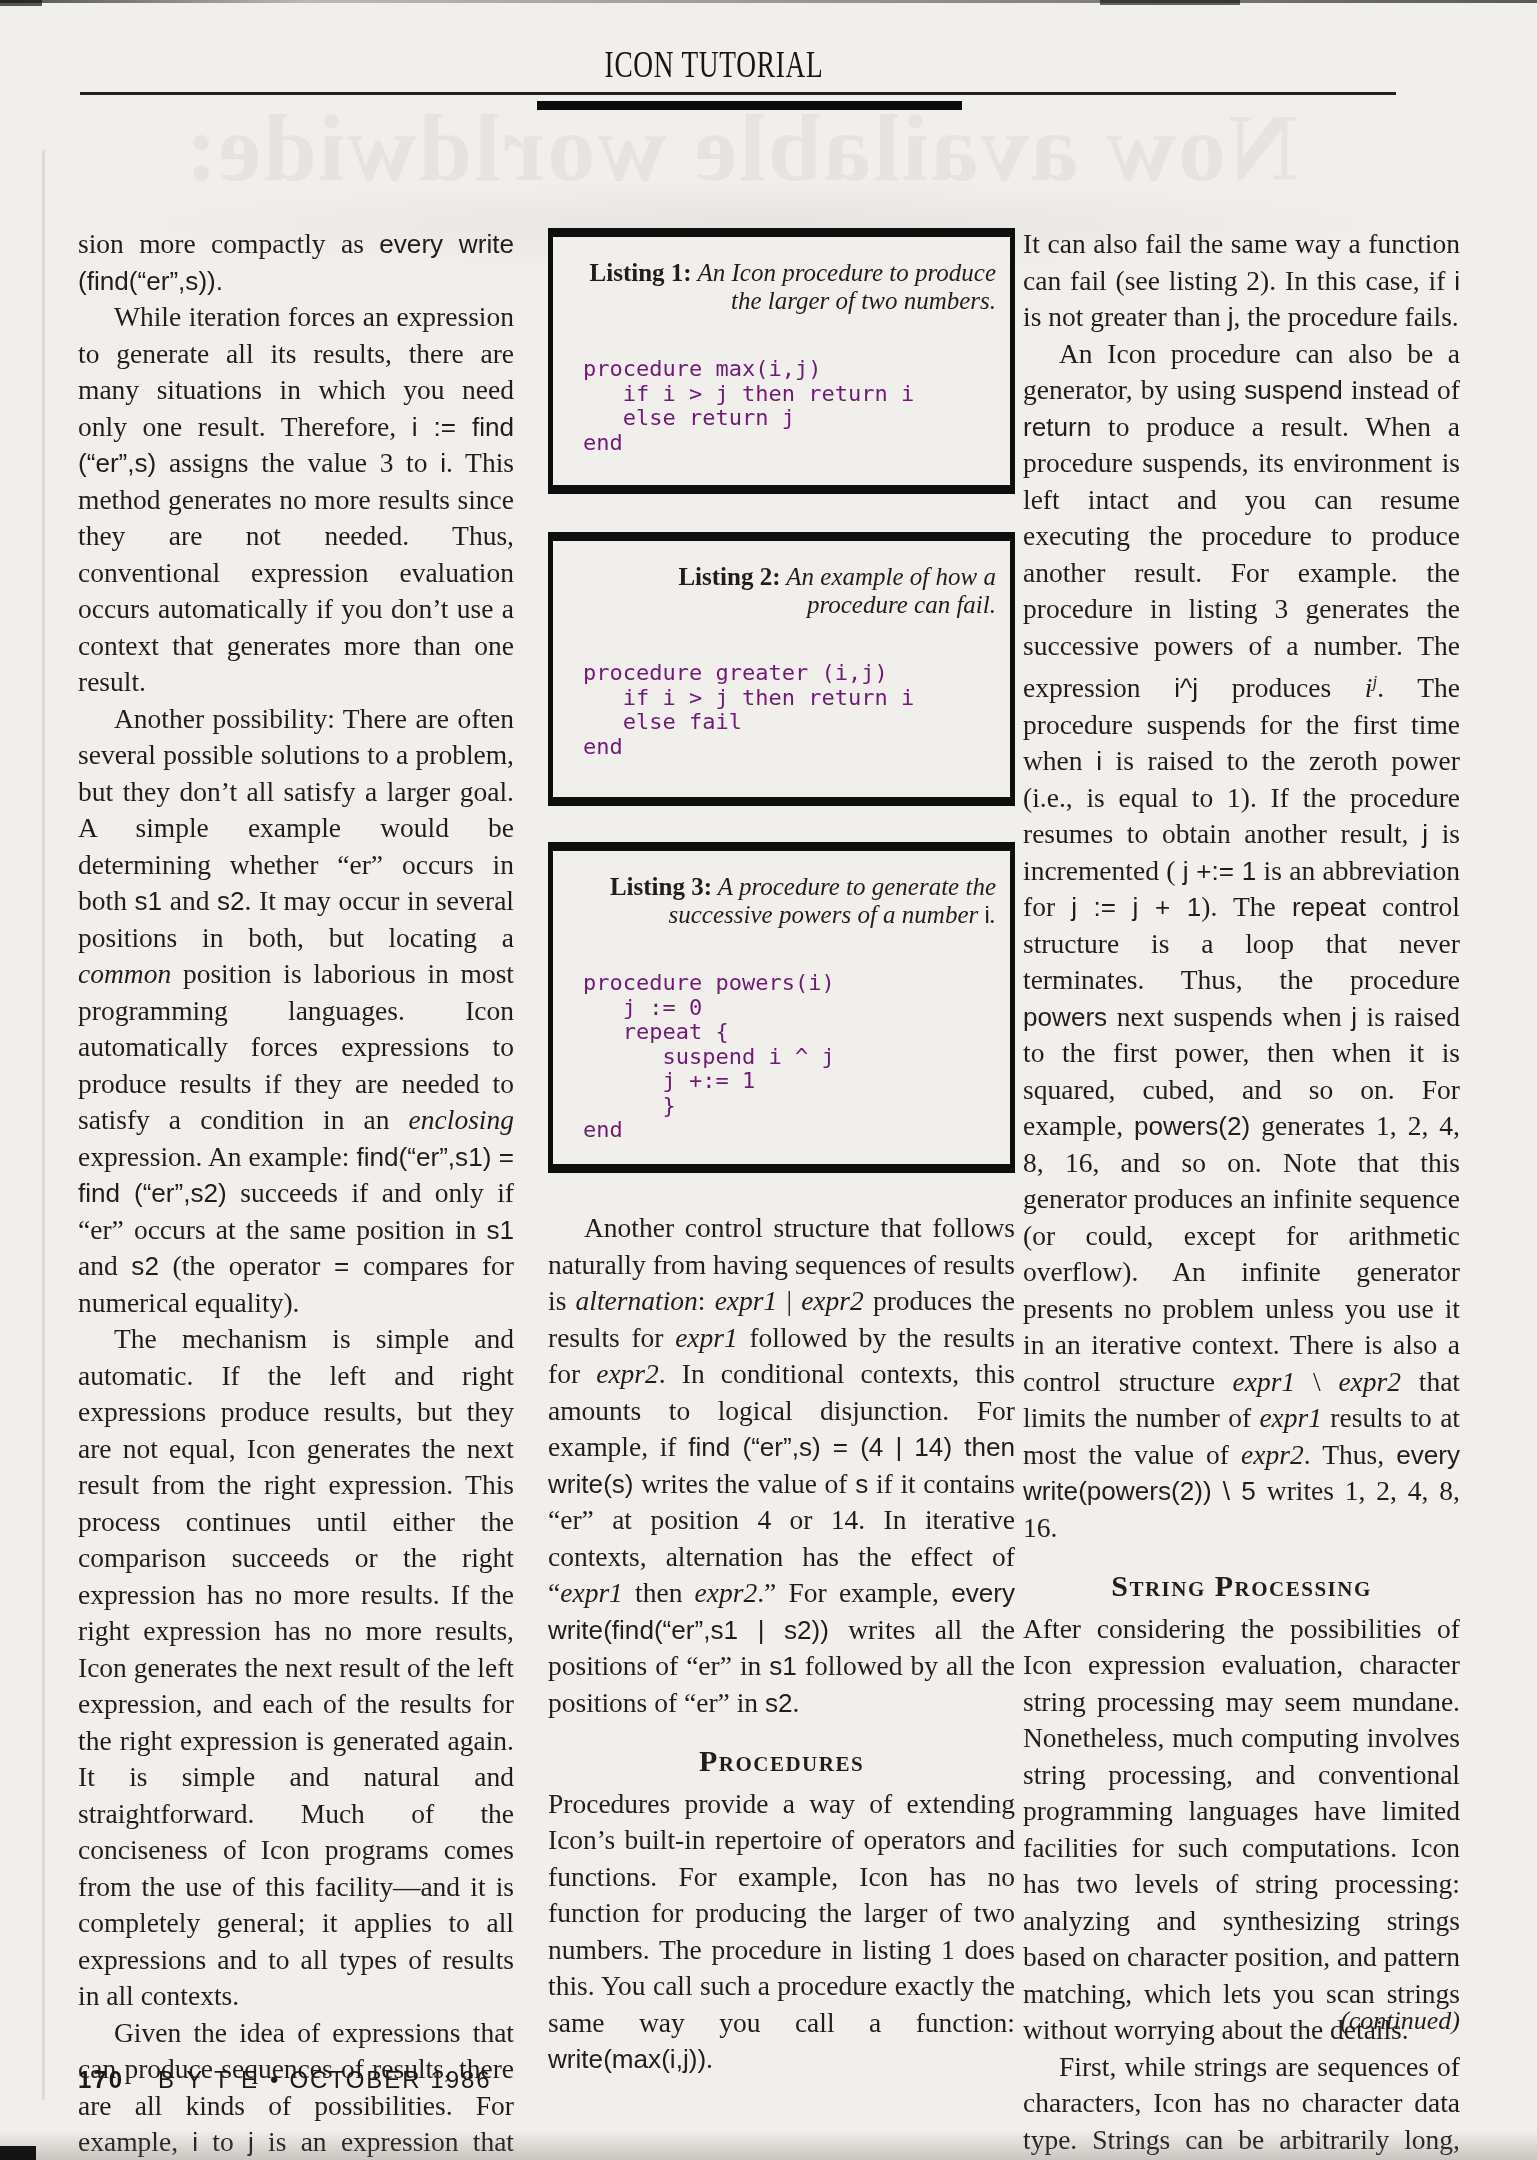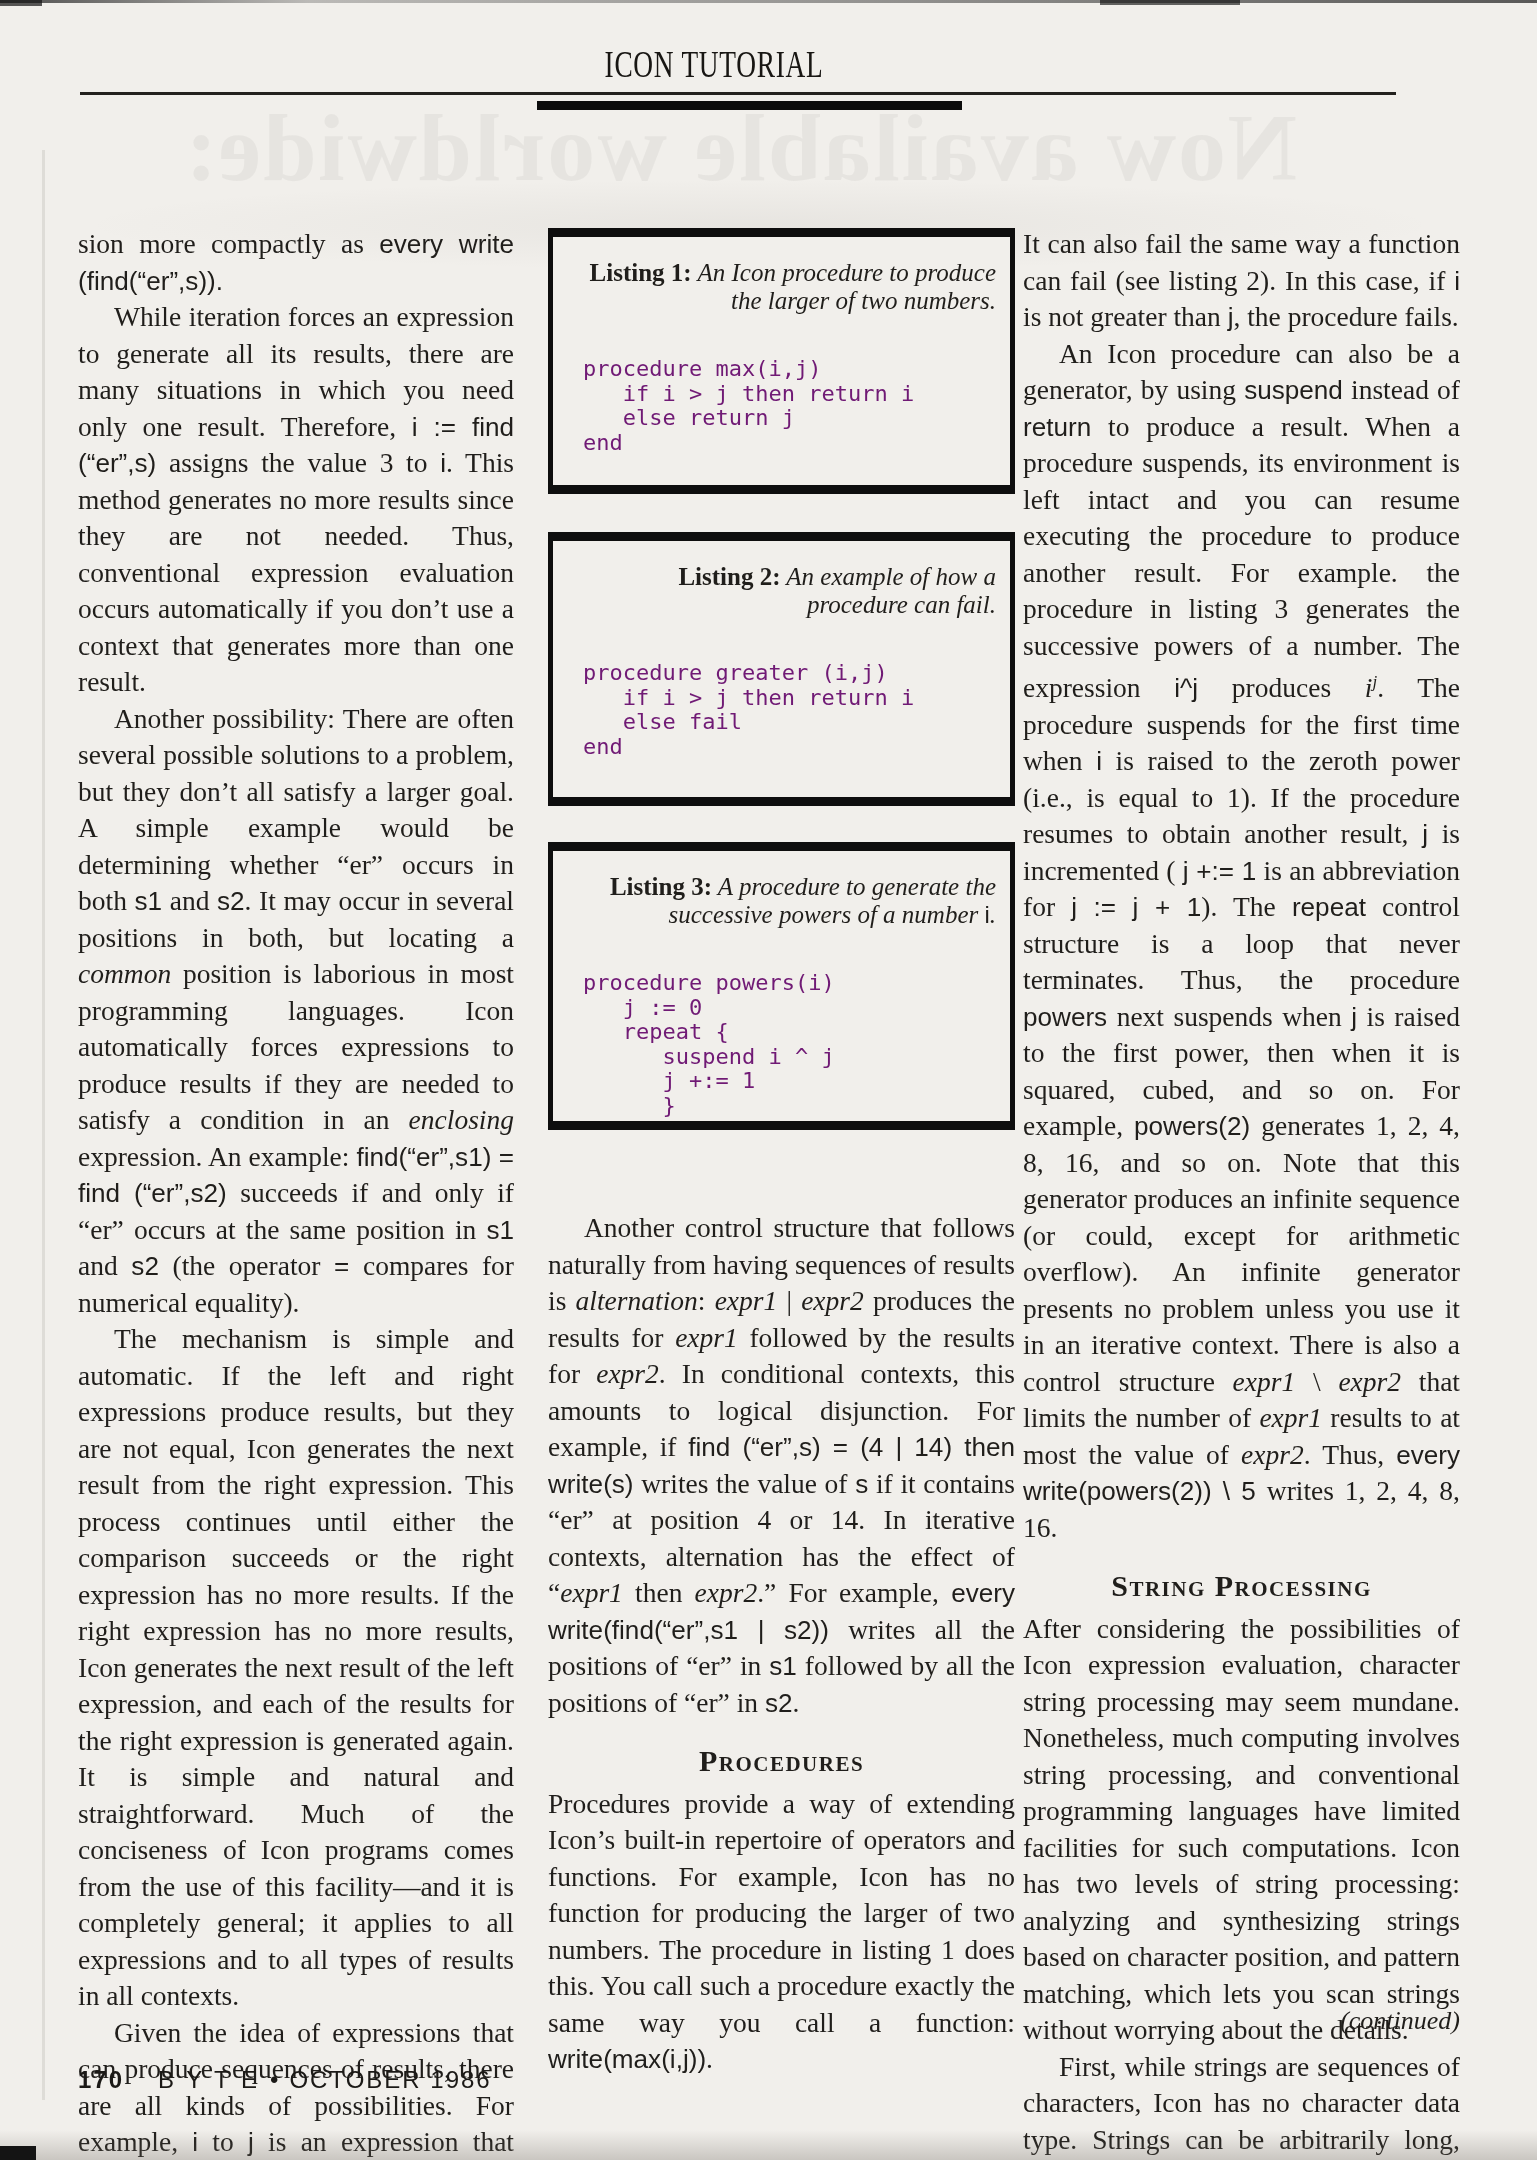--- a/index.html
+++ b/index.html
@@ -51,21 +51,21 @@
   }
 
   
   .listing{
     position:absolute;box-sizing:border-box;left:548px;width:467px;
     border:5px solid #0e0e0e;border-top-width:9px;border-bottom-width:9px;
     padding:22px 14px 0 30px;background:#f1efeb;overflow:hidden;
   }
   .listing-1{top:228px;height:266px;}
   .listing-2{top:532px;height:274px;}
-  .listing-3{top:842px;height:288px;}
+  .listing-3{top:842px;height:331px;}
   .listing-caption{font-size:25px;line-height:28px;text-align:right;}
   .listing-caption .seg-b{font-weight:700;font-style:normal;}
   .listing-code{
     margin:42px 0 0 0;font-family:"DejaVu Sans Mono", monospace;
     font-size:22px;line-height:24.5px;white-space:pre;color:#701a75;text-align:left;
   }
 
   
   .continued{position:absolute;left:1023px;top:2006px;width:437px;text-align:right;
     font-style:italic;font-size:26px;}

